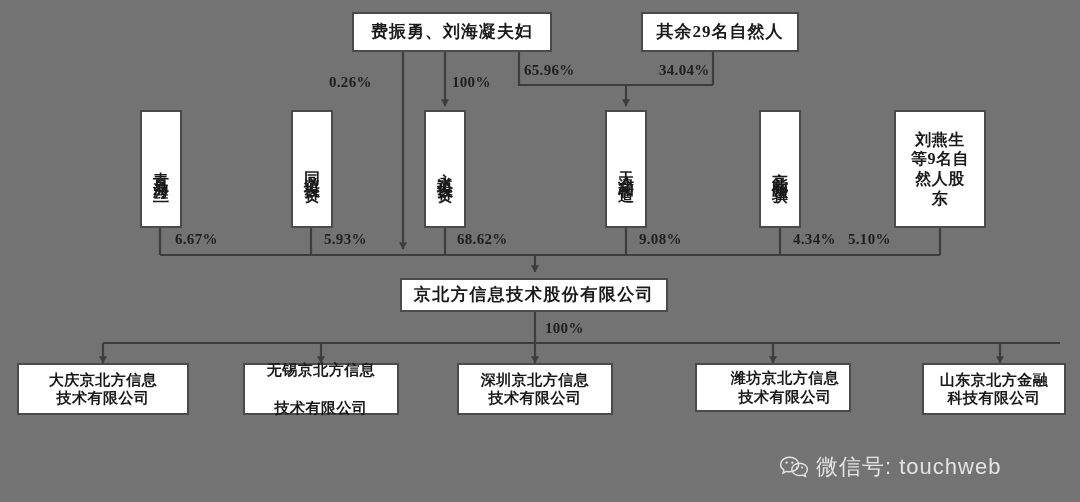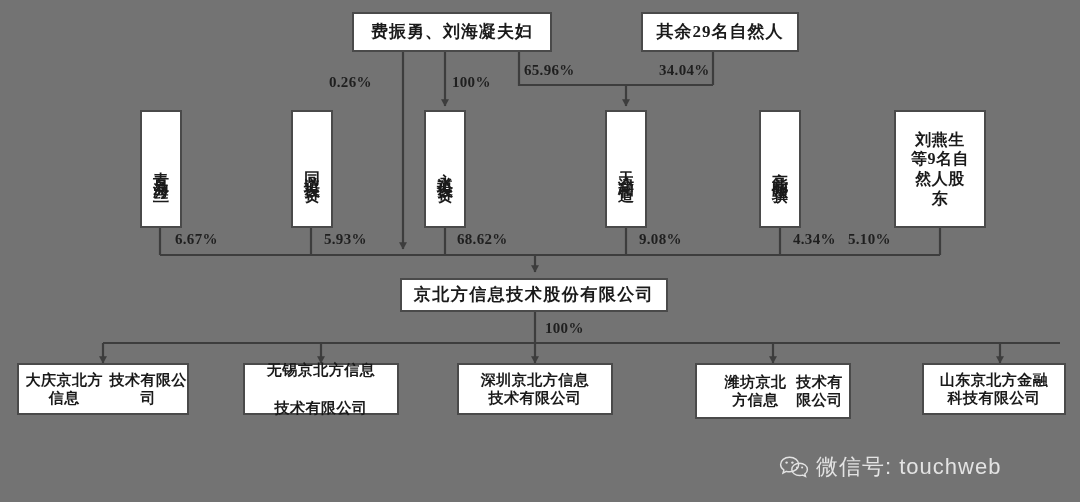--- a/index.html
+++ b/index.html
@@ -135,36 +135,36 @@
   <div class="node midbox vert" style="left:424px; top:110px; width:42px; height:118px;">永道投资</div>
 
   <div class="node midbox vert" style="left:605px; top:110px; width:42px; height:118px;">天津和道</div>
 
   <div class="node midbox vert" style="left:759px; top:110px; width:42px; height:118px;">高能领骥</div>
 
   <div class="node midbox" style="left:894px; top:110px; width:92px; height:118px; padding:8px 12px;">刘燕生等9名自然人股东</div>
 
   <div class="node company" style="left:400px; top:278px; width:268px; height:34px;">京北方信息技术股份有限公司</div>
 
-  <div class="node sub" style="left:17px; top:363px; width:172px; height:52px; flex-direction:row;">
+  <div class="node sub" style="left:17px; top:363px; width:172px; height:52px; flex-direction:column;">
     <span>大庆京北方信息</span>
     <span>技术有限公司</span>
   </div>
 
   <div class="node sub" style="left:243px; top:363px; width:156px; height:52px; flex-direction:column;gap:20px;">
     <span>无锡京北方信息</span>
     <span>技术有限公司</span>
   </div>
 
   <div class="node sub" style="left:457px; top:363px; width:156px; height:52px; flex-direction:column;">
     <span>深圳京北方信息</span>
     <span>技术有限公司</span>
   </div>
 
-  <div class="node sub" style="left:695px; top:363px; width:156px; height:56px; flex-direction:row;padding-left:24px;">
+  <div class="node sub" style="left:695px; top:363px; width:156px; height:49px; flex-direction:column;padding-left:24px;">
     <span>潍坊京北方信息</span>
     <span>技术有限公司</span>
   </div>
 
   <div class="node sub" style="left:922px; top:363px; width:144px; height:52px; flex-direction:column;">
     <span>山东京北方金融</span>
     <span>科技有限公司</span>
   </div>
 
   <div class="pct" style="left:329px; top:74px;">0.26%</div>

